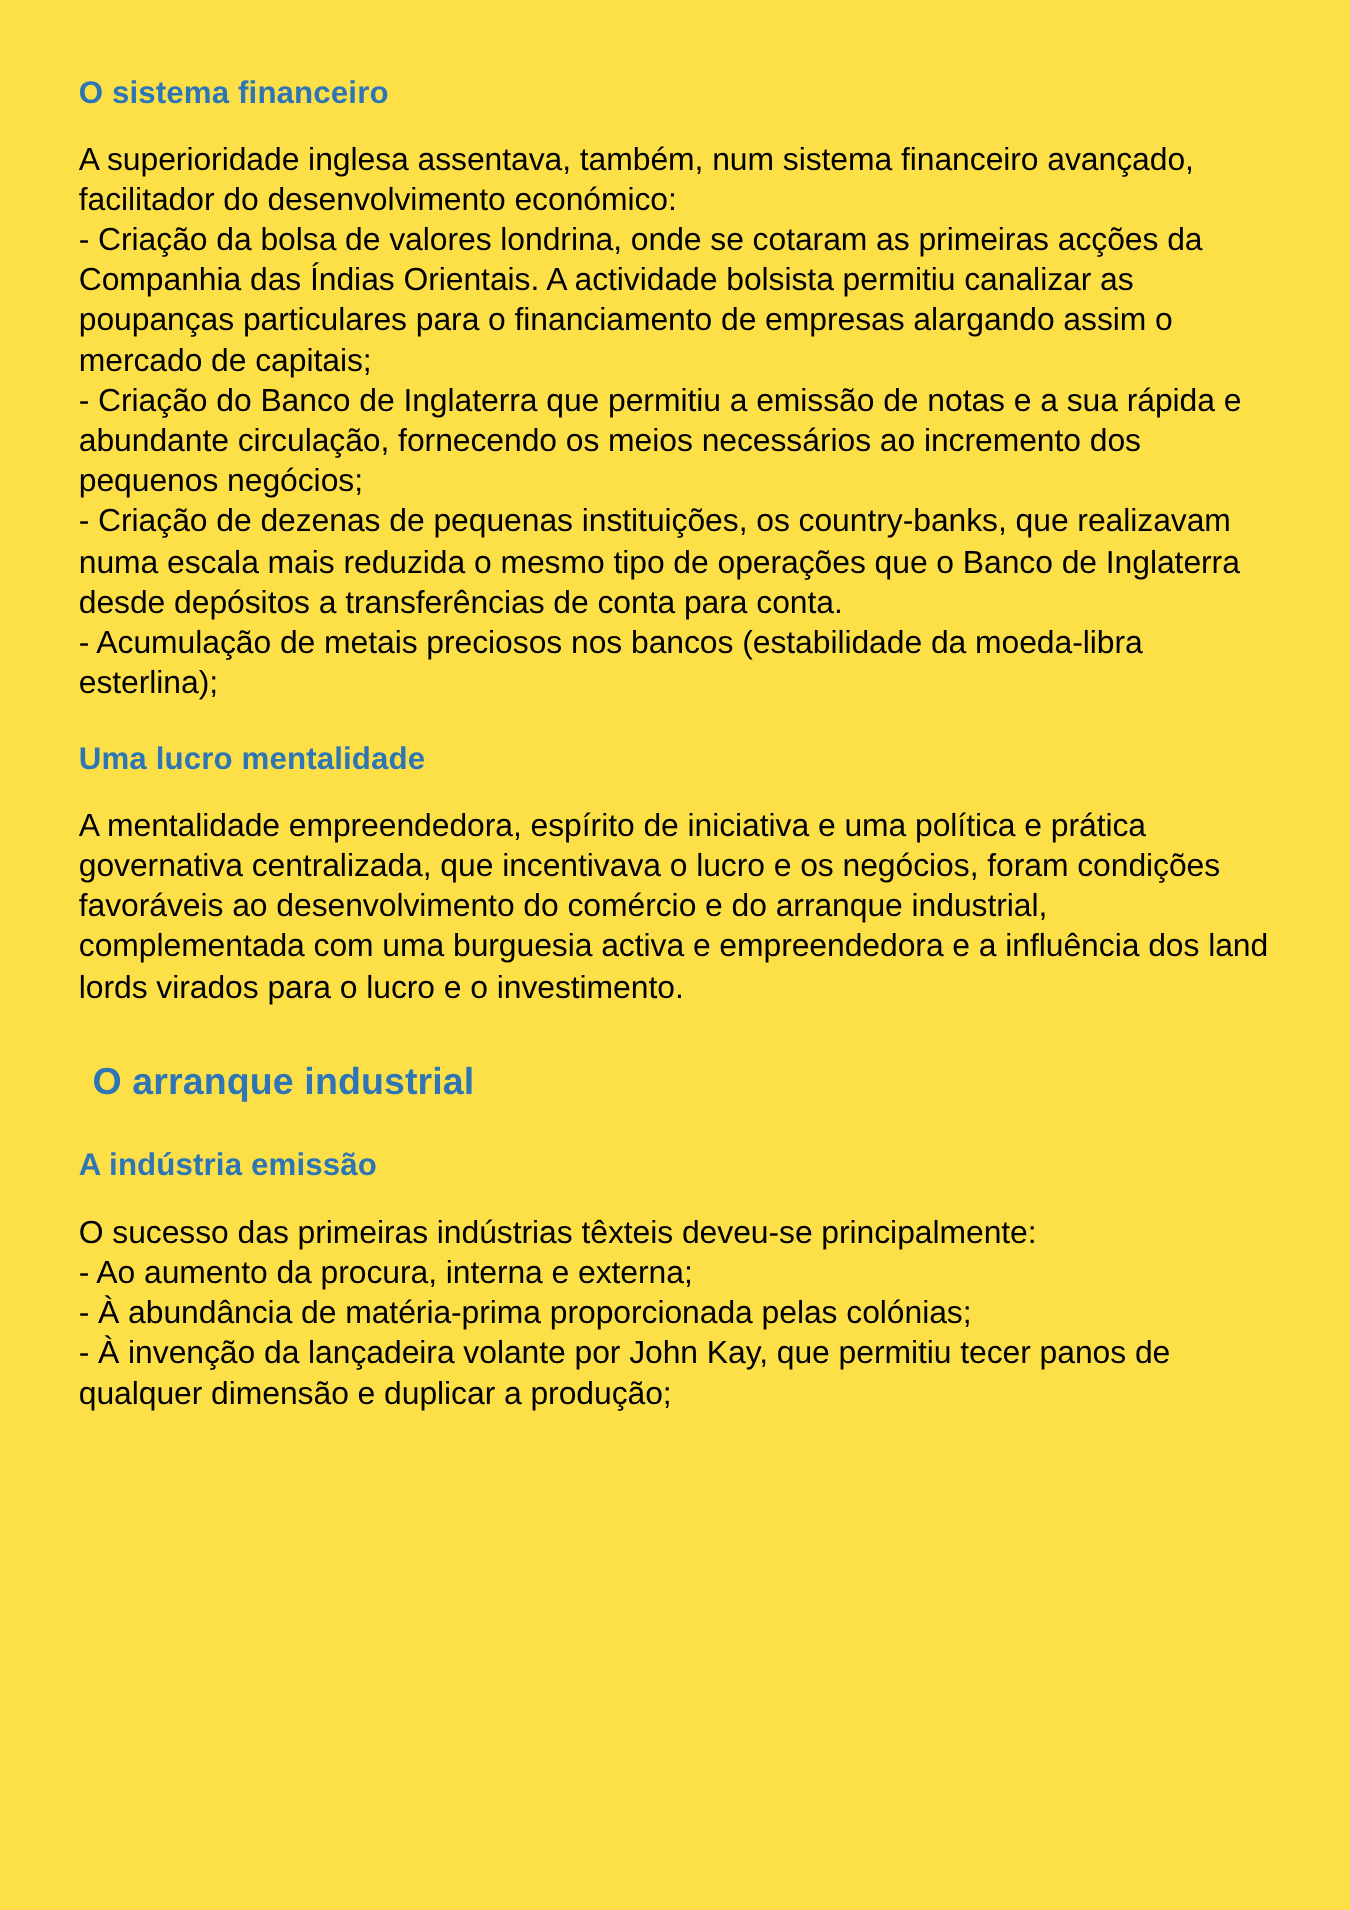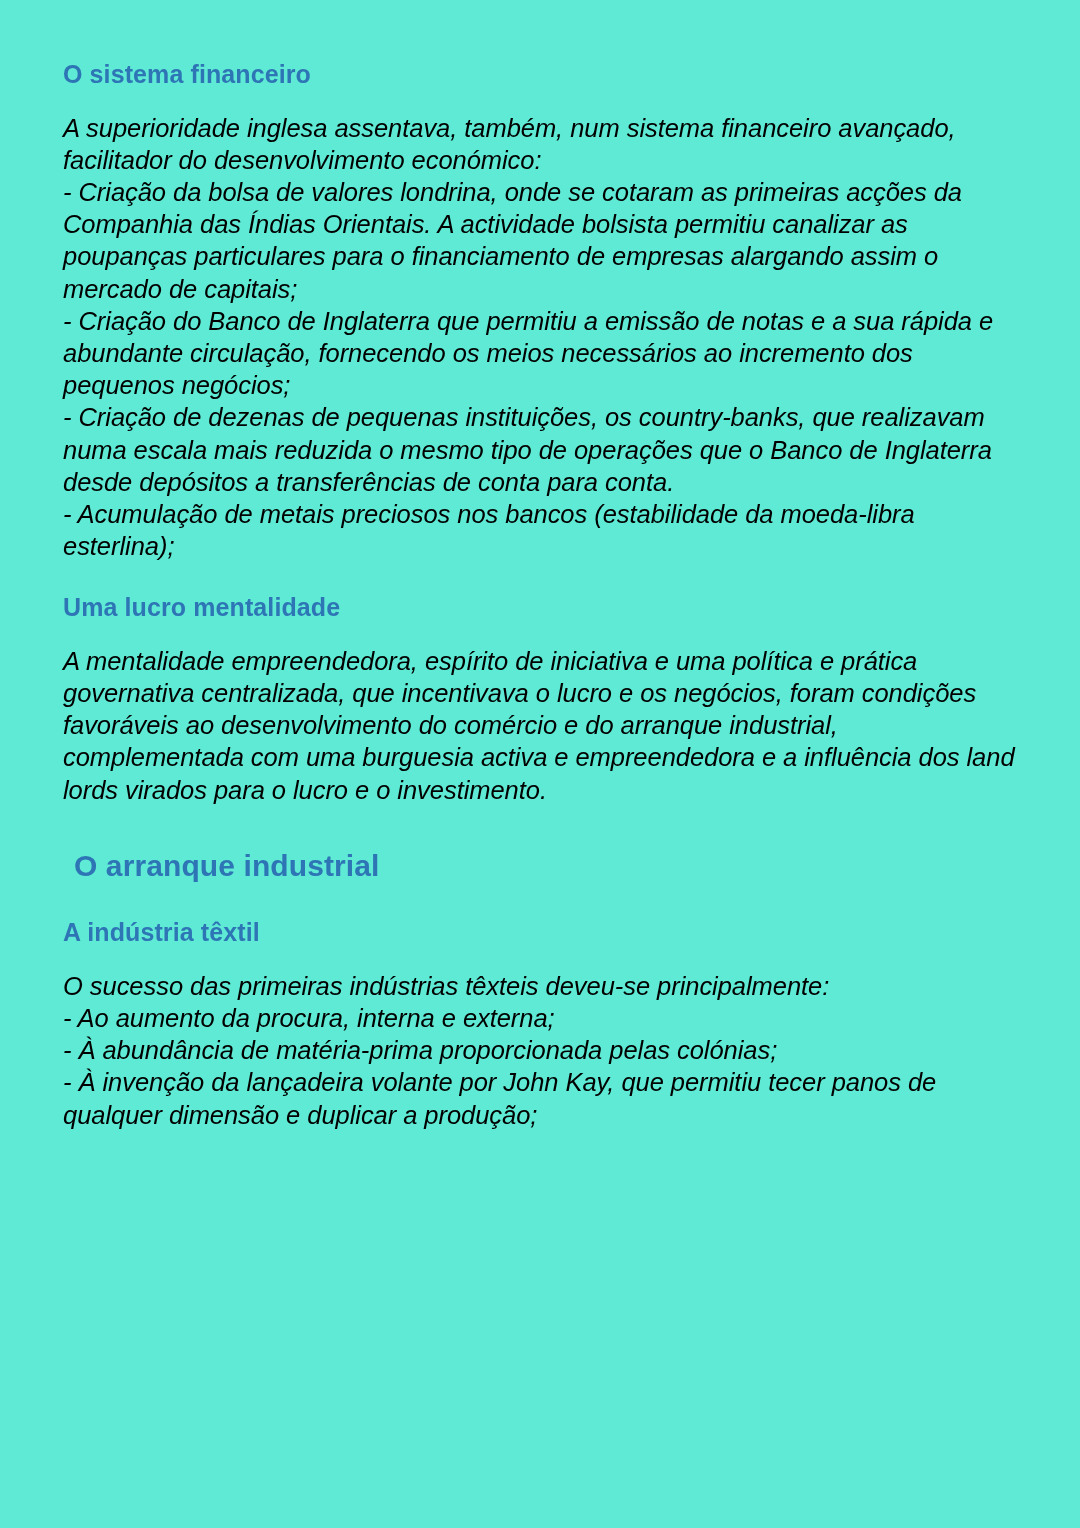--- a/index.html
+++ b/index.html
@@ -12,21 +12,21 @@
     height: 1528px;
     font-family: "Liberation Sans", sans-serif;
     color: #000000;
     overflow: hidden;
   }
   .page {
     box-sizing: border-box;
     width: 1080px;
     height: 1528px;
     padding: 60px 62px 0 63px;
-    background: #5eead4;
+    background: #fde047;
   }
   .doc-body {
     width: 955px;
   }
   h2.section-title {
     font-size: 30px;
     line-height: 1.18;
     font-weight: bold;
     color: #2e75b6;
     margin: 11px;
@@ -41,21 +41,20 @@
     letter-spacing: 0.1px;
   }
   p.body-text {
     font-size: 25.5px;
     line-height: 32.2px;
     font-weight: normal;
     color: #000000;
     margin: 0;
     white-space: pre-line;
     letter-spacing: -0.05px;
-    font-style: italic;
   }
   
   .sp-heading-to-text { height: 22px; }
   .sp-text-to-heading { height: 31px; }
   .sp-h2-to-h3 { height: 24px; }
   .sp-para-gap { height: 32px; }
 </style>
 </head>
 <body>
 
@@ -75,21 +74,21 @@
     <h3 class="section-title">Uma lucro mentalidade</h3>
     <div class="sp-heading-to-text"></div>
     <p class="body-text">A mentalidade empreendedora, espírito de iniciativa e uma política e prática governativa centralizada, que incentivava o lucro e os negócios, foram condições favoráveis ao desenvolvimento do comércio e do arranque industrial, complementada com uma burguesia activa e empreendedora e a influência dos land lords virados para o lucro e o investimento.</p>
 
     <div class="sp-text-to-heading"></div>
 
     <h2 class="section-title">O arranque industrial</h2>
 
     <div class="sp-h2-to-h3"></div>
 
-    <h3 class="section-title">A indústria têxtil</h3>
+    <h3 class="section-title">A indústria emissão</h3>
     <div class="sp-heading-to-text"></div>
     <p class="body-text">O sucesso das primeiras indústrias têxteis deveu-se principalmente:
 - Ao aumento da procura, interna e externa;
 - À abundância de matéria-prima proporcionada pelas colónias;
 - À invenção da lançadeira volante por John Kay, que permitiu tecer panos de qualquer dimensão e duplicar a produção;</p>
     <div class="sp-para-gap"></div>
     <div class="sp-para-gap"></div>
 
   </div>
 </div>

